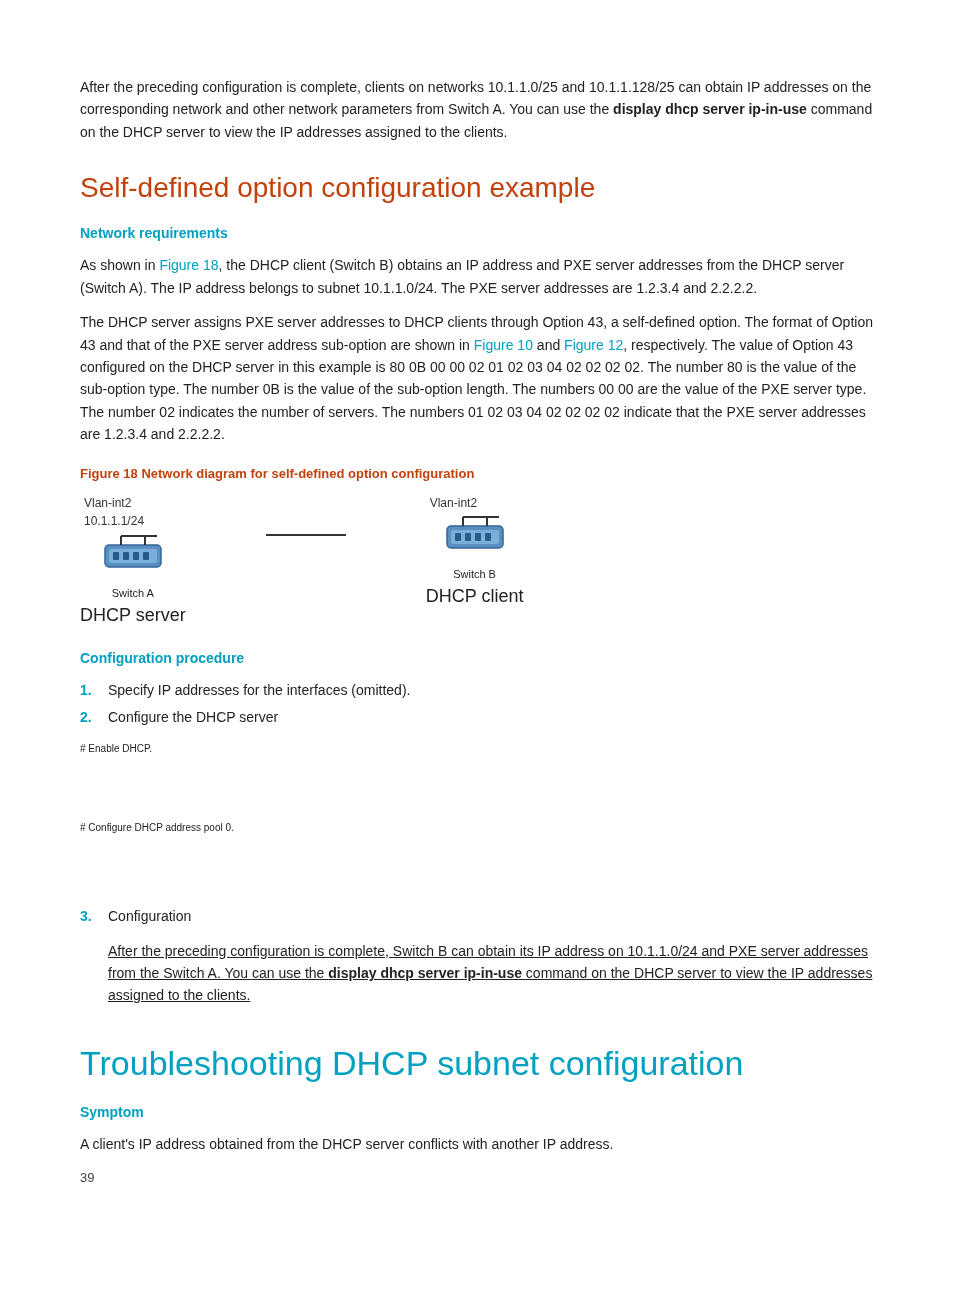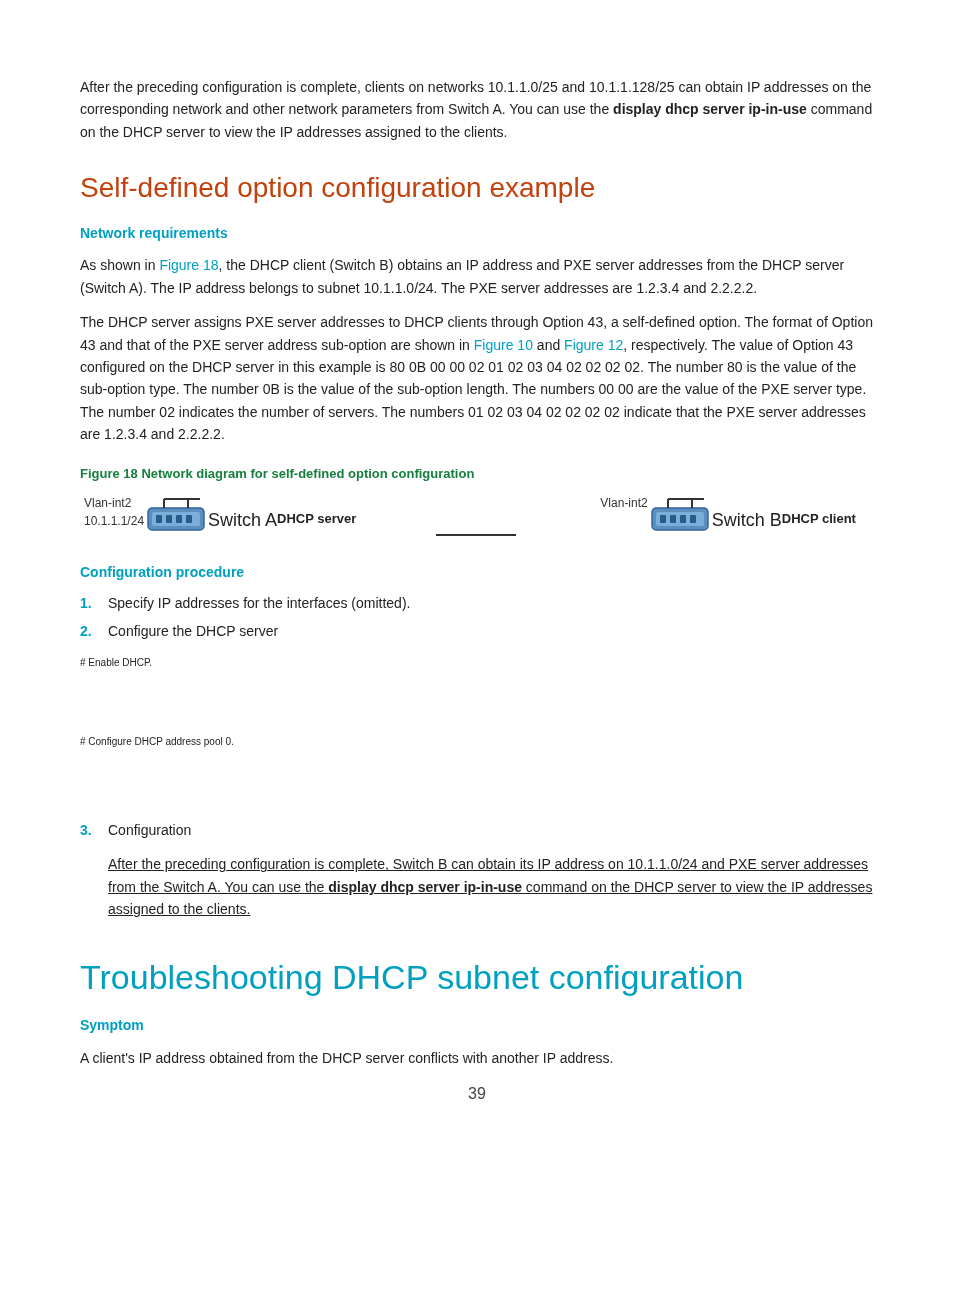--- a/index.html
+++ b/index.html
@@ -50,49 +50,49 @@
       line-height: 1.6;
     }
 
     .link {
       color: #00a0c0;
       text-decoration: none;
     }
 
     
     .figure-label {
-      color: #15803d;
+      color: #c2410c;
       font-size: 13px;
       font-weight: bold;
       margin-bottom: 10px;
       margin-top: 18px;
     }
 
     .figure-container {
       display: flex;
       align-items: flex-start;
       gap: 80px;
       margin: 10px 0 18px 0;
     }
 
     .switch-block {
       display: flex;
-      flex-direction: row;
+      flex-direction: column;
       align-items: center;
     }
 
     .switch-label {
-      font-size: 18px;
+      font-size: 11px;
       margin-top: 4px;
       text-align: center;
     }
 
     .switch-sublabel {
-      font-size: 13px;
-      font-weight: bold;
+      font-size: 18px;
+      font-weight: normal;
       text-align: right;
     }
 
     
     .numbered-list {
       list-style: none;
       padding: 0;
       margin: 8px 0 12px 0;
     }
 
@@ -116,22 +116,22 @@
     .big-section-title {
       font-size: 34px;
       font-weight: 300;
       color: #00a0c0;
       margin-top: 36px;
       margin-bottom: 18px;
       line-height: 1.2;
     }
 
     .page-number {
-      text-align: center;
-      font-size: 16px;
+      text-align: left;
+      font-size: 13px;
       color: #444;
     }
 
     
     .switch-svg {
       width: 64px;
       height: 50px;
     }
   </style>
 </head>

